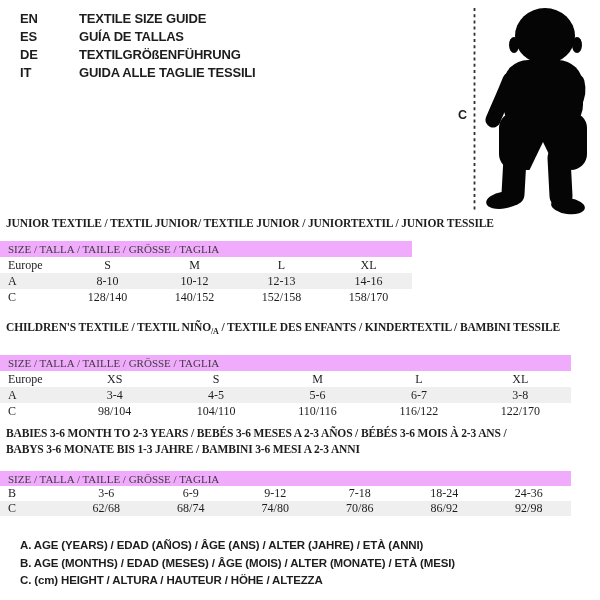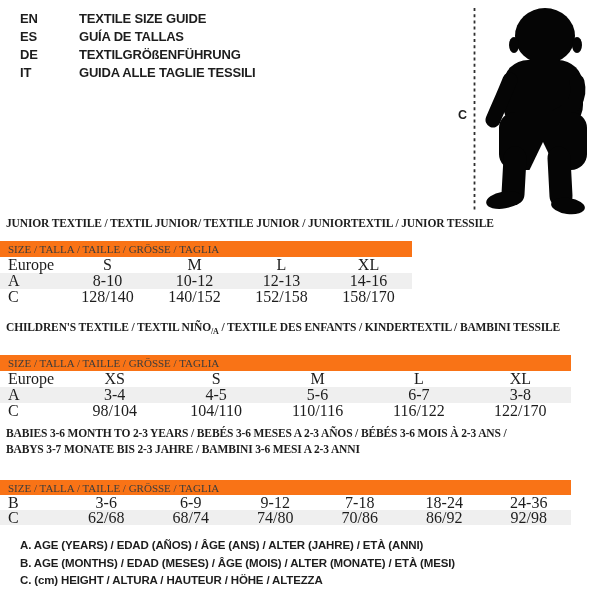--- a/index.html
+++ b/index.html
@@ -24,25 +24,25 @@
   
   .tsection { position:absolute; left:0;font-family:Liberation Serif, serif; }
   .t1 { top:216px; width:412px; }
   .t2 { top:320px; width:571px; }
   .t3 { top:425px; width:571px; }
   .ttitle { font-weight:bold; font-size:11.5px; line-height:14px;
             padding-left:6px; letter-spacing:-0.15px; white-space:nowrap; }
   .ttitle sub { font-size:8px; }
   .t1 .ttitle { margin-bottom:11px; }
   .t2 .ttitle { margin-bottom:16px; }
-  .t3 .ttitle { line-height:16px; margin-bottom:23px; }
+  .t3 .ttitle { line-height:16px; margin-bottom:14px; }
 
-  .thead { height:16px; background:#f97316; display:flex; align-items:center;
+  .thead { height:16px; background:#f0abfc; display:flex; align-items:center;
            padding-left:8px; font-size:11px; color:#3c3c3c; letter-spacing:0; }
-  .trow  { display:flex; align-items:center; height:16px; font-size:16px; }
+  .trow  { display:flex; align-items:center; height:16px; font-size:12px;justify-content:center; }
   .t3 .thead, .t3 .trow { height:15px; }
   .trow.alt { background:#efefef; }
   .tlabel { width:56px; padding-left:8px; }
   .tcell  { flex:1; text-align:center; }
 
   
   .legend { position:absolute; left:20px; top:537px;
             font-weight:bold; font-size:11.5px; line-height:17.5px;
             letter-spacing:-0.15px; white-space:nowrap; }
 </style>
@@ -141,21 +141,21 @@
     <span class="tcell">104/110</span>
     <span class="tcell">110/116</span>
     <span class="tcell">116/122</span>
     <span class="tcell">122/170</span>
   </div>
 </div>
 
 <div class="tsection t3">
   <div class="ttitle">
     <div>BABIES 3-6 MONTH TO 2-3 YEARS / BEBÉS 3-6 MESES A 2-3 AÑOS / BÉBÉS 3-6 MOIS À 2-3 ANS /</div>
-    <div>BABYS 3-7 MONATE BIS 2-3 JAHRE / BAMBINI 3-6 MESI A 2-3 ANNI</div>
+    <div>BABYS 3-6 MONATE BIS 1-3 JAHRE / BAMBINI 3-6 MESI A 2-3 ANNI</div>
   </div>
   <div class="thead">SIZE / TALLA / TAILLE / GRÖSSE / TAGLIA</div>
   <div class="trow">
     <span class="tlabel">B</span>
     <span class="tcell">3-6</span>
     <span class="tcell">6-9</span>
     <span class="tcell">9-12</span>
     <span class="tcell">7-18</span>
     <span class="tcell">18-24</span>
     <span class="tcell">24-36</span>

